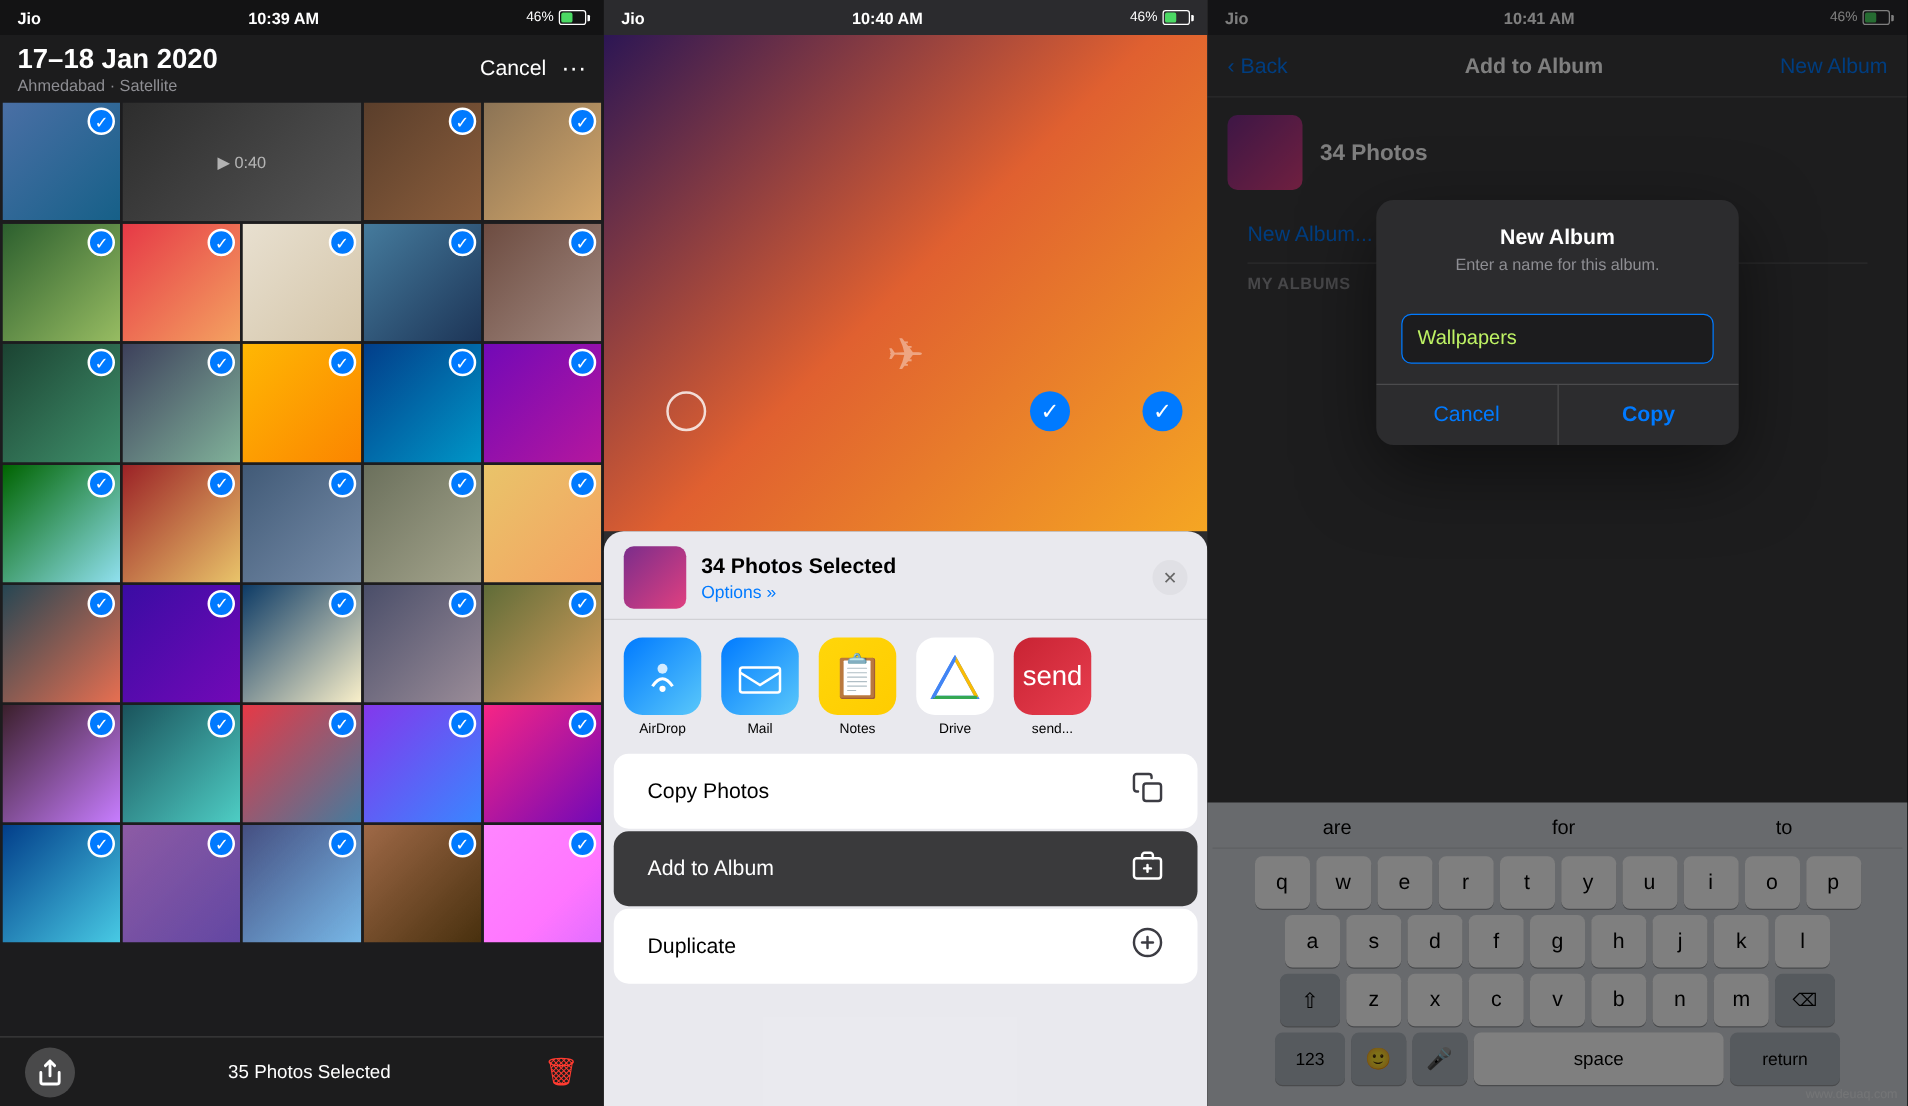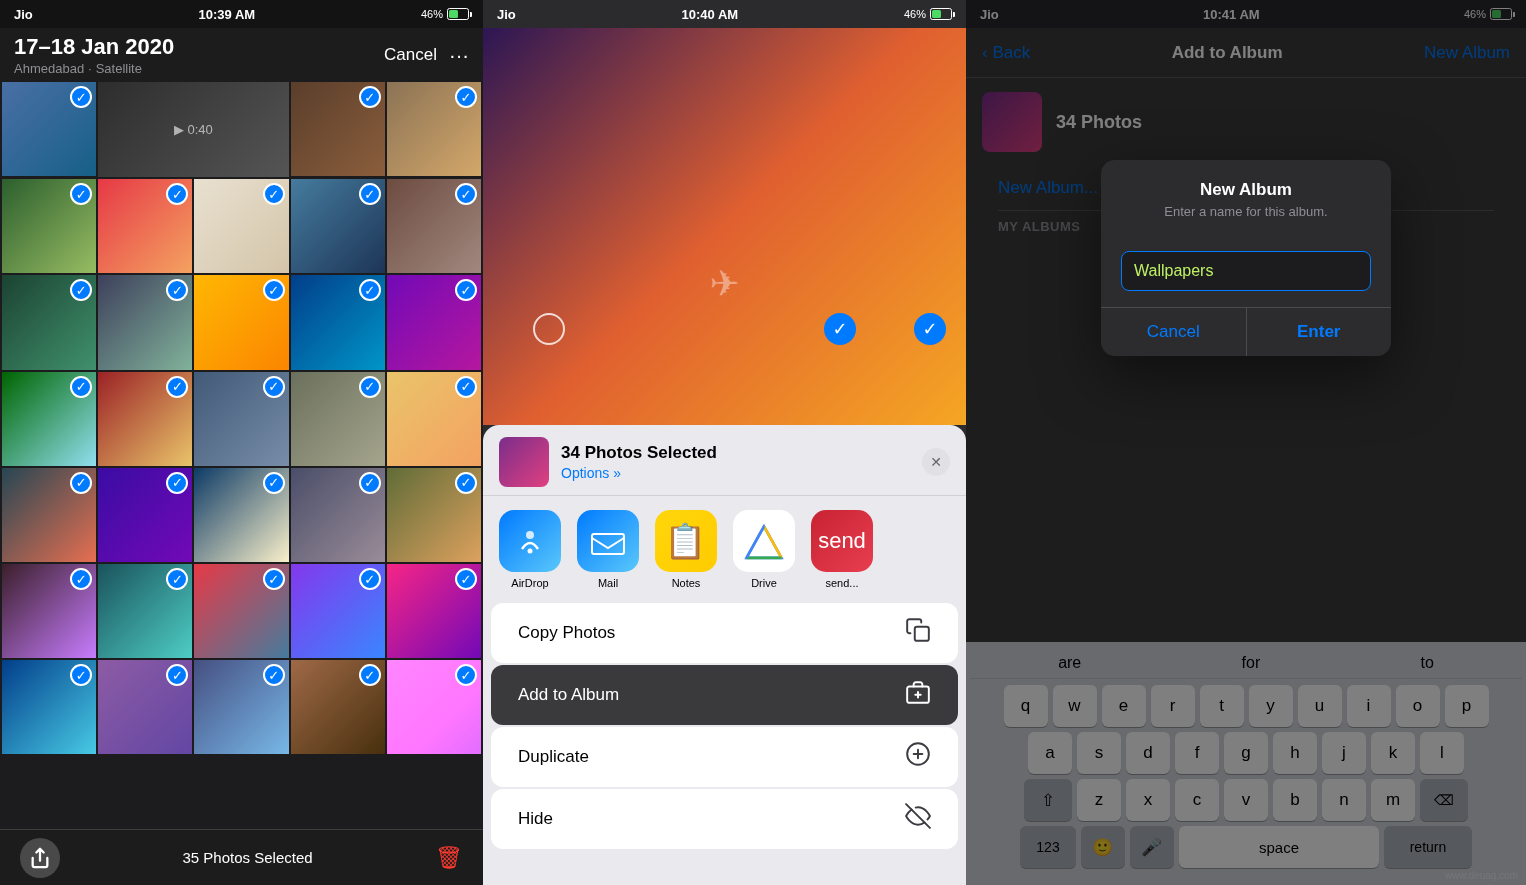--- a/index.html
+++ b/index.html
@@ -684,30 +684,20 @@
         <span class="share-action-label">Duplicate</span>
         <span class="share-action-icon">
           <svg width="26" height="26" viewBox="0 0 24 24" fill="none" stroke="#3c3c43" stroke-width="1.8" stroke-linecap="round" stroke-linejoin="round">
             <circle cx="12" cy="12" r="10"></circle>
             <line x1="12" y1="8" x2="12" y2="16"></line>
             <line x1="8" y1="12" x2="16" y2="12"></line>
           </svg>
         </span>
       </div>
 
-      <div class="share-action-item">
-        <span class="share-action-label">Hide</span>
-        <span class="share-action-icon">
-          <svg width="26" height="26" viewBox="0 0 24 24" fill="none" stroke="#3c3c43" stroke-width="1.8" stroke-linecap="round" stroke-linejoin="round">
-            <path d="M17.94 17.94A10.07 10.07 0 0112 20c-7 0-11-8-11-8a18.45 18.45 0 015.06-5.94"></path>
-            <path d="M9.9 4.24A9.12 9.12 0 0112 4c7 0 11 8 11 8a18.5 18.5 0 01-2.16 3.19"></path>
-            <line x1="1" y1="1" x2="23" y2="23"></line>
-          </svg>
-        </span>
-      </div>
     </div>
   </div>
 </div>
 
 <div class="panel panel-3">
 
   <div class="status-bar" style="background:rgba(40,40,42,0.9);">
     <span class="status-left">Jio</span>
     <span class="status-center">10:41 AM</span>
     <span class="status-right">
@@ -740,21 +730,21 @@
     <div class="dialog-box">
       <div class="dialog-title-area">
         <div class="dialog-title">New Album</div>
         <div class="dialog-subtitle">Enter a name for this album.</div>
       </div>
       <div class="dialog-input-area">
         <input class="dialog-input" type="text" value="Wallpapers" style="">
       </div>
       <div class="dialog-buttons">
         <button class="dialog-btn dialog-btn-cancel">Cancel</button>
-        <button class="dialog-btn dialog-btn-save">Enter</button>
+        <button class="dialog-btn dialog-btn-save">Copy</button>
       </div>
     </div>
   </div>
 
   <div class="keyboard">
 
     <div class="key-suggest-row">
       <span class="key-suggest">are</span>
       <span class="key-suggest">for</span>
       <span class="key-suggest">to</span>

